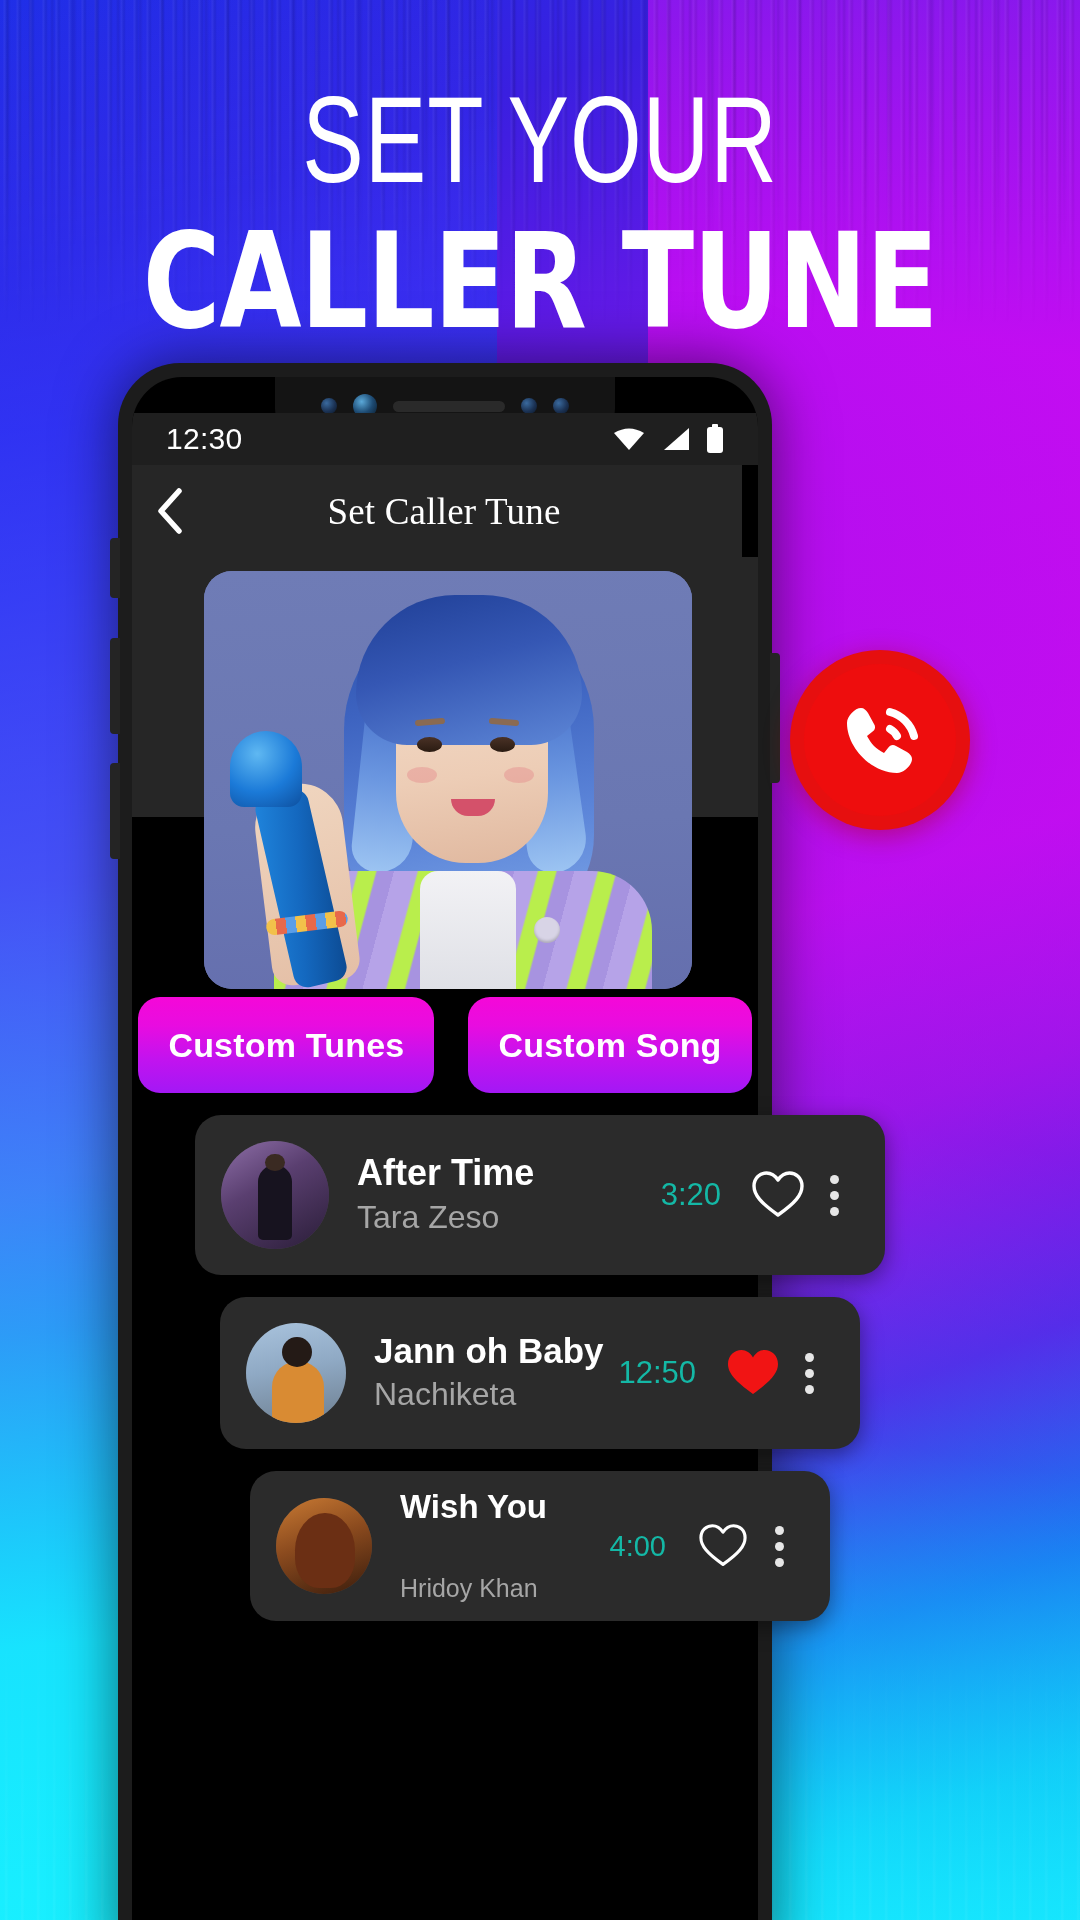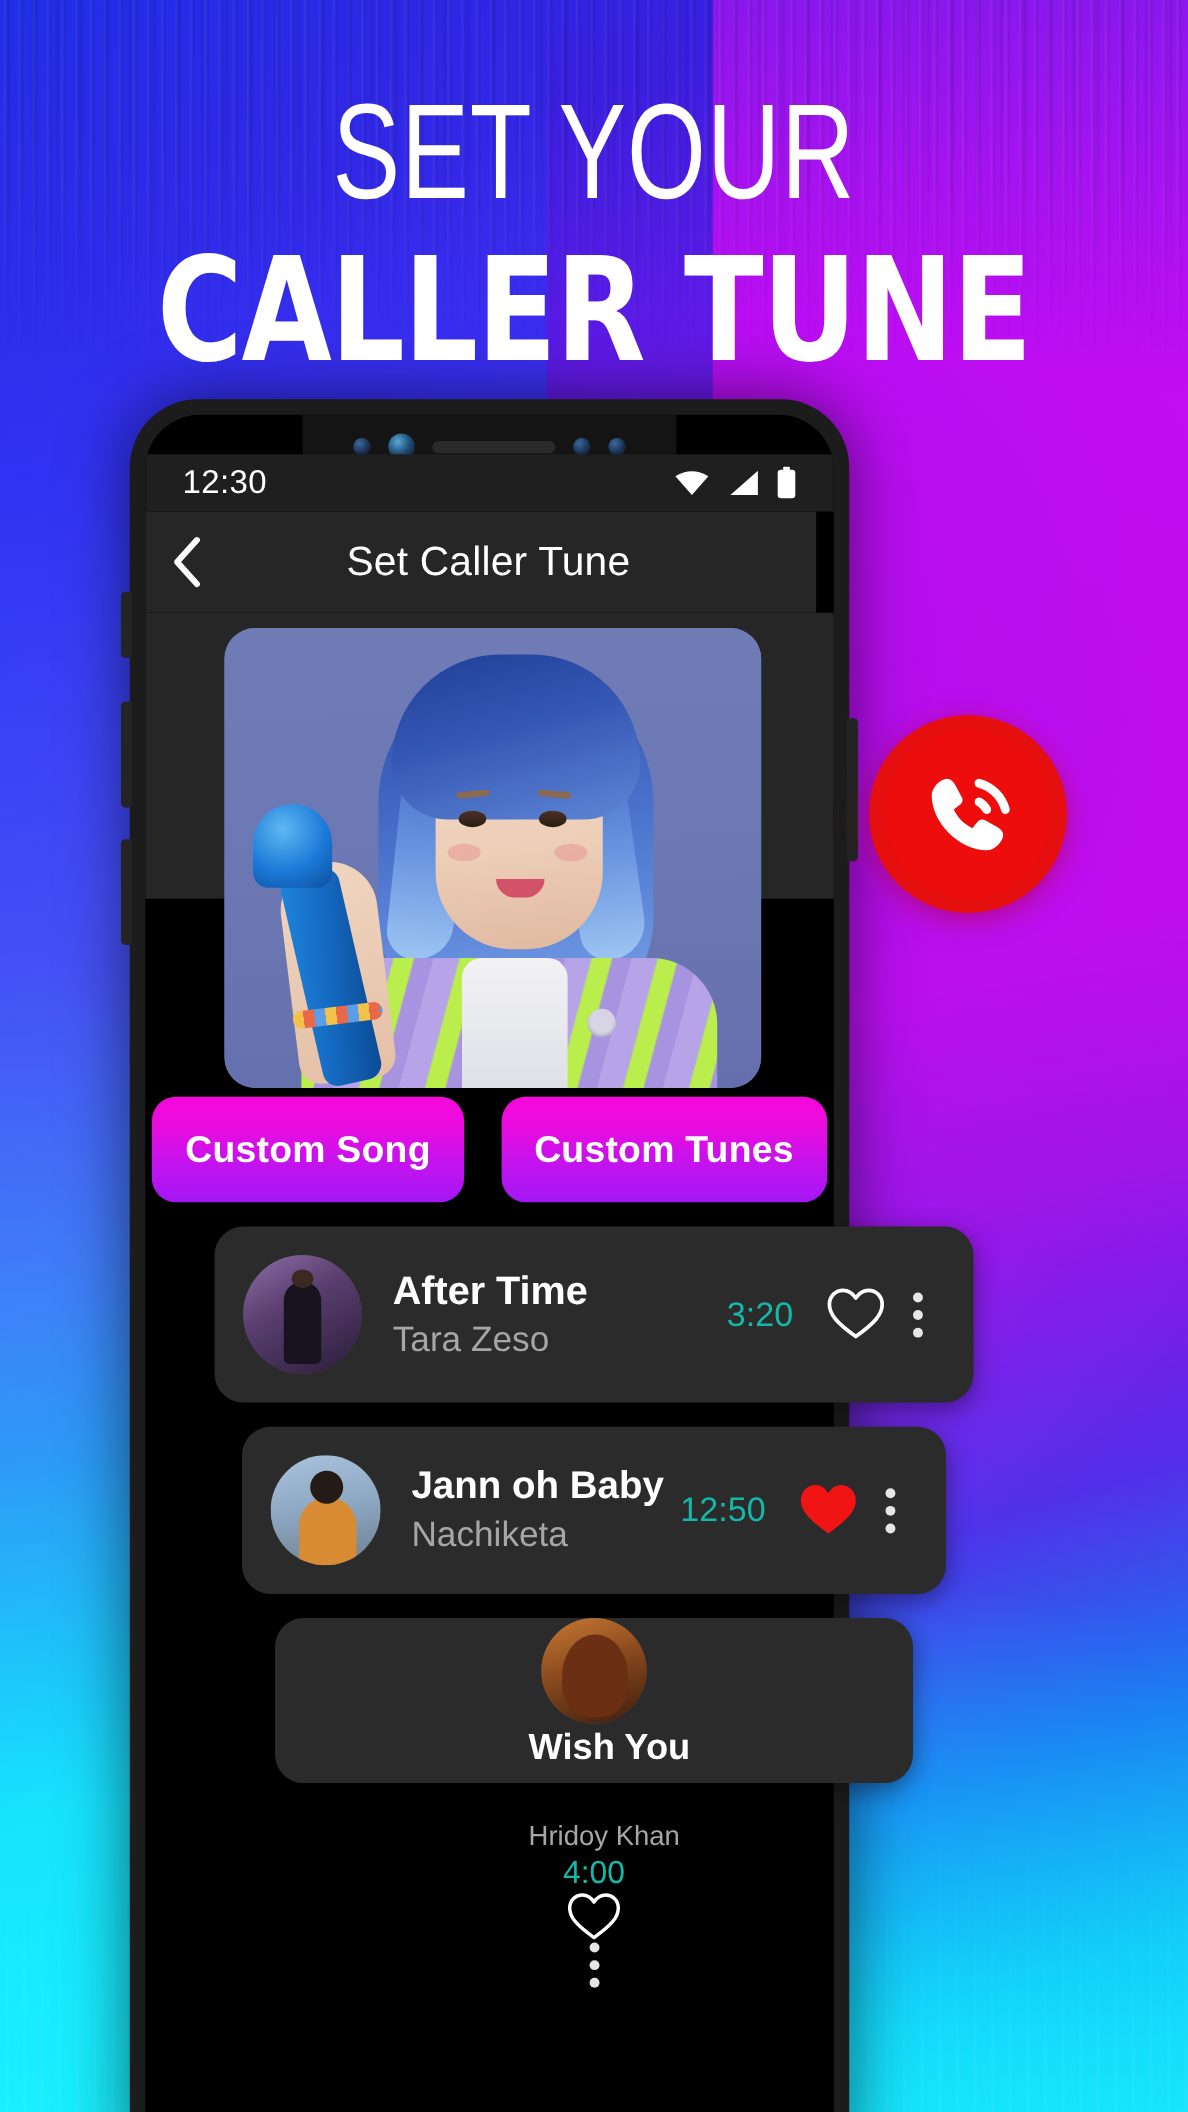--- a/index.html
+++ b/index.html
@@ -168,21 +168,21 @@
     background:#1f1f1f;
     gap:21px;
   }
   #status-time { color:#fff; font-size:30px; font-weight:500; letter-spacing:0.3px; }
   #status-icons { display:flex; align-items:center; gap:15px; }
 
   
   #appbar {
     position:absolute; left:0; right:16px; top:88px; height:92px;
     background:#262626;
-    display:flex; align-items:center; z-index:3;
+    display:flex; align-items:center; z-index:3;font-family:Liberation Serif, serif;
   }
   #back-btn { width:76px; display:flex; align-items:center; justify-content:center; cursor:pointer; }
   #appbar-title {
     flex:1; text-align:center; color:#ffffff;
     font-size:37px; font-weight:500; letter-spacing:0.2px;
     margin-right:62px;
   }
 
   
   #hero-wrap {
@@ -285,21 +285,21 @@
     position:relative;
     margin:0 auto 22px auto;
     background:#2b2b2b;
     border-radius:26px;
     display:flex; align-items:center;
     padding:0 26px;
     box-shadow:0 6px 22px rgba(0,0,0,0.42);
   }
   .song-row.w0 { width:690px; height:160px; }
   .song-row.w1 { width:640px; height:152px; }
-  .song-row.w2 { width:580px; height:150px;flex-direction:column; }
+  .song-row.w2 { width:580px; height:150px; }
 
   .song-art {
     width:108px; height:108px; border-radius:50%;
     flex:0 0 auto; overflow:hidden; position:relative;
     background:#444;
   }
   .song-art.w1 { width:100px; height:100px; }
   .song-art.w2 { width:96px; height:96px; }
 
   .art-a { position:absolute; inset:0;
@@ -412,22 +412,22 @@
       <div class="sweater"></div>
       <div class="shirt"></div>
       <div class="button-dot"></div>
       <div class="arm"></div>
       <div class="mic-body"></div>
       <div class="mic-head"></div>
       <div class="bracelet"></div>
     </div>
 
     <div id="action-row">
+      <button class="pill-btn">Custom Tunes</button>
       <button class="pill-btn">Custom Song</button>
-      <button class="pill-btn">Custom Tunes</button>
     </div>
 
   </div>
 </div>
 
 <div id="call-fab">
   <svg width="104" height="104" viewBox="0 0 104 104">
     <path d="M33 20 C27 20 19 28 19 35 C19 60 44 85 69 85 C76 85 84 77 84 71
              C84 68 82 66 79 64 L68 58 C65 56 62 57 60 60 L56 65
              C47 60 44 57 39 48 L44 44 C47 42 48 39 46 36 L40 25

